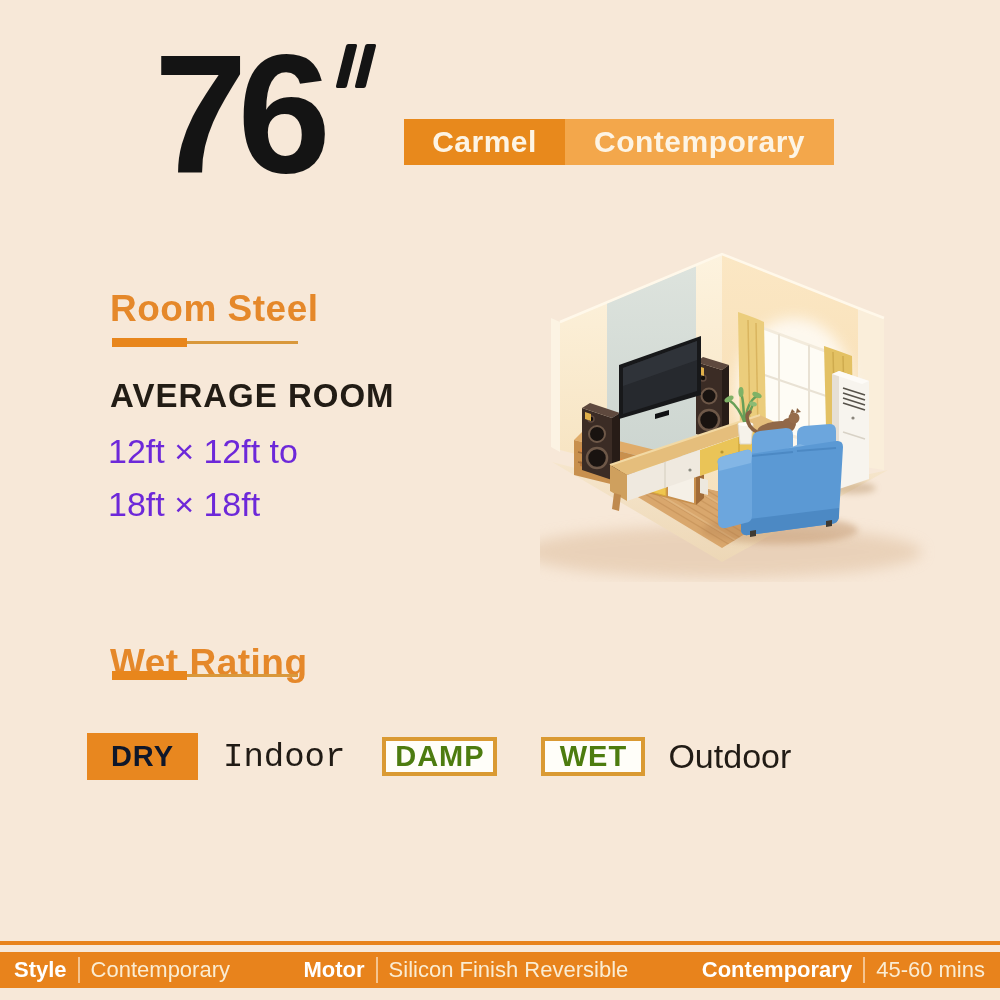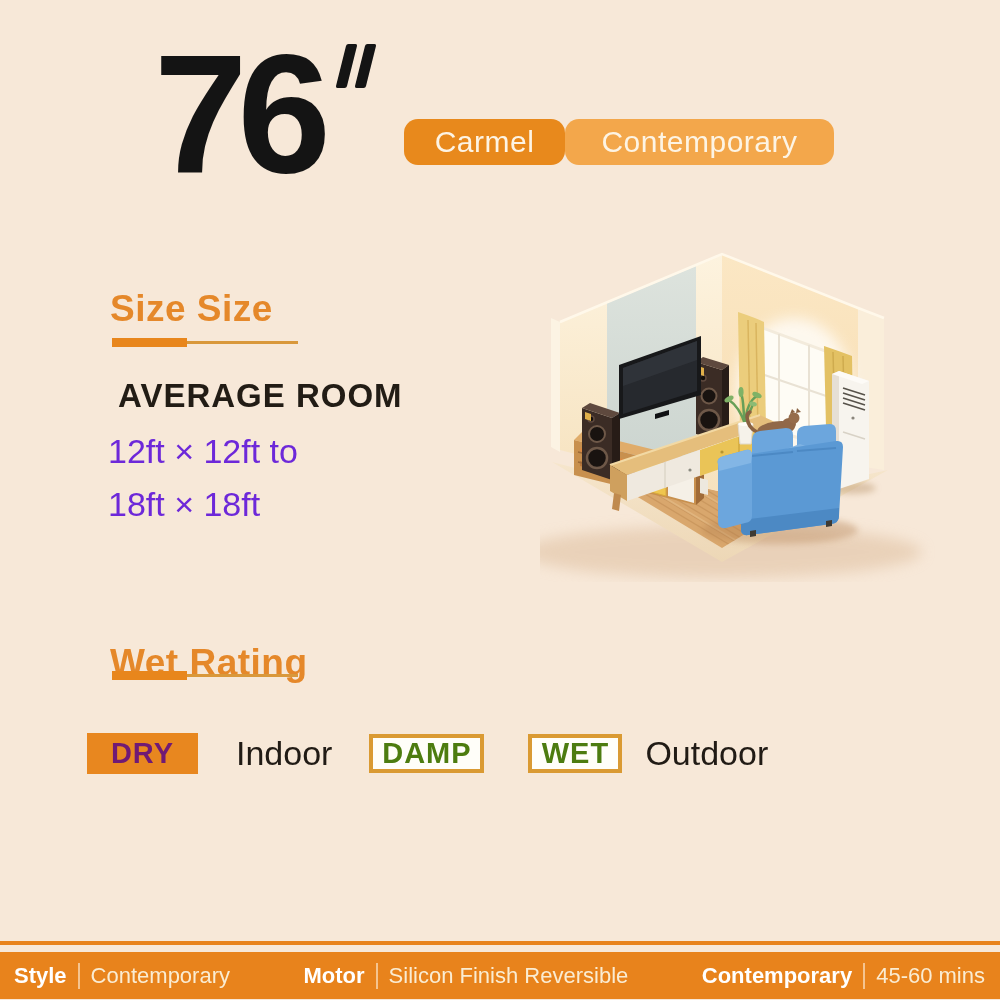--- a/index.html
+++ b/index.html
@@ -12,49 +12,49 @@
   .size-number{
     position:absolute;left:154px;top:30px;font-size:168px;line-height:1;
     font-weight:700;letter-spacing:-10px;color:#141414;
   }
   .inch-mark{position:absolute;left:341px;top:44px;display:flex;gap:8px;}
   .inch-mark i{display:block;width:11px;height:44px;background:#141414;
     transform:skewX(-14deg);border-radius:2px;}
   
   .series-badge{position:absolute;left:404px;top:119px;height:46px;display:flex;}
   .series-badge .seg{display:flex;align-items:center;justify-content:center;
-    color:#FDF4E4;font-size:30px;font-weight:400;letter-spacing:.5px;border-radius:14px;}
+    color:#FDF4E4;font-size:30px;font-weight:700;letter-spacing:.5px;}
   .seg-name{width:161px;background:#E8891C;}
   .seg-collection{width:269px;background:#F3A74B;}
   
   .sec-heading{position:absolute;left:110px;font-size:37px;font-weight:700;
     color:#E5882A;letter-spacing:.5px;}
   .h-room{top:288px;} .h-wet{top:642px;}
   .underline{position:absolute;left:112px;width:186px;height:9px;}
   .u-room{top:338px;} .u-wet{top:671px;}
   .underline .thin{position:absolute;left:0;top:3px;width:186px;height:3px;background:#D9983B;}
   .underline .thick{position:absolute;left:0;top:0;width:75px;height:9px;background:#E8861C;}
   
-  .avg-room{position:absolute;left:118px;top:377px;font-size:33px;font-weight:700;
+  .avg-room{position:absolute;left:110px;top:377px;font-size:33px;font-weight:700;
     letter-spacing:1px;color:#221C15;}
   .dim-lines{position:absolute;left:108px;top:425px;font-size:34px;color:#6d28d9;
     line-height:53px;font-weight:400;}
   
   .wet-row{position:absolute;left:87px;top:733px;display:flex;align-items:center;}
   .wr-badge{display:flex;align-items:center;justify-content:center;
     font-weight:700;font-size:29px;letter-spacing:1px;box-sizing:border-box;}
-  .wr-filled{width:111px;height:41px;background:#E8871F;color:#701a75;}
+  .wr-filled{width:111px;height:47px;background:#E8871F;color:#0f172a;}
   .wr-outline{height:39px;border:4px solid #DA9A33;background:#FFFEF9;color:#4d7c0f;}
   .wr-damp{width:115px;margin-left:37px;}
-  .wr-wet{width:94px;margin-left:44px;}
+  .wr-wet{width:104px;margin-left:44px;}
   .wr-label{font-size:34px;color:#211B15;}
-  .l-indoor{margin-left:38px;} .l-covered{margin-left:19px;} .l-outdoor{margin-left:23px;}
+  .l-indoor{margin-left:25px;font-family:Liberation Mono, monospace;} .l-covered{margin-left:19px;} .l-outdoor{margin-left:23px;}
   
   .footer-line{position:absolute;left:0;top:941px;width:1000px;height:4px;background:#E8831C;}
-  .footer-bar{position:absolute;left:0;top:952px;width:1000px;height:47px;background:#E8831C;
+  .footer-bar{position:absolute;left:0;top:952px;width:1000px;height:36px;background:#E8831C;
     display:flex;align-items:center;justify-content:space-between;
     box-sizing:border-box;padding:0 15px 0 14px;font-size:22px;color:#FAECD2;}
   .spec{display:flex;align-items:center;white-space:nowrap;}
   .spec .lab{font-weight:700;color:#FFFFFF;}
   .spec .sep{width:2px;height:26px;background:rgba(255,249,238,.55);margin:0 11px;}
   
   .room-illo{position:absolute;left:540px;top:192px;width:430px;height:390px;}
 </style>
 </head>
 <body>
@@ -65,21 +65,21 @@
   <div class="inch-mark">
       <i></i>
       <i></i>
     </div>
 
   <div class="series-badge">
     <div class="seg seg-name">Carmel</div>
     <div class="seg seg-collection">Contemporary</div>
   </div>
 
-  <div class="sec-heading h-room">Size Size</div>
+  <div class="sec-heading h-room">Room Steel</div>
   <div class="underline u-room">
       <div class="thin"></div>
       <div class="thick"></div>
     </div>
   <div class="avg-room">AVERAGE ROOM</div>
   <div class="dim-lines">
     <div>12ft × 12ft to</div>
     <div>18ft × 18ft</div>
   </div>
 

